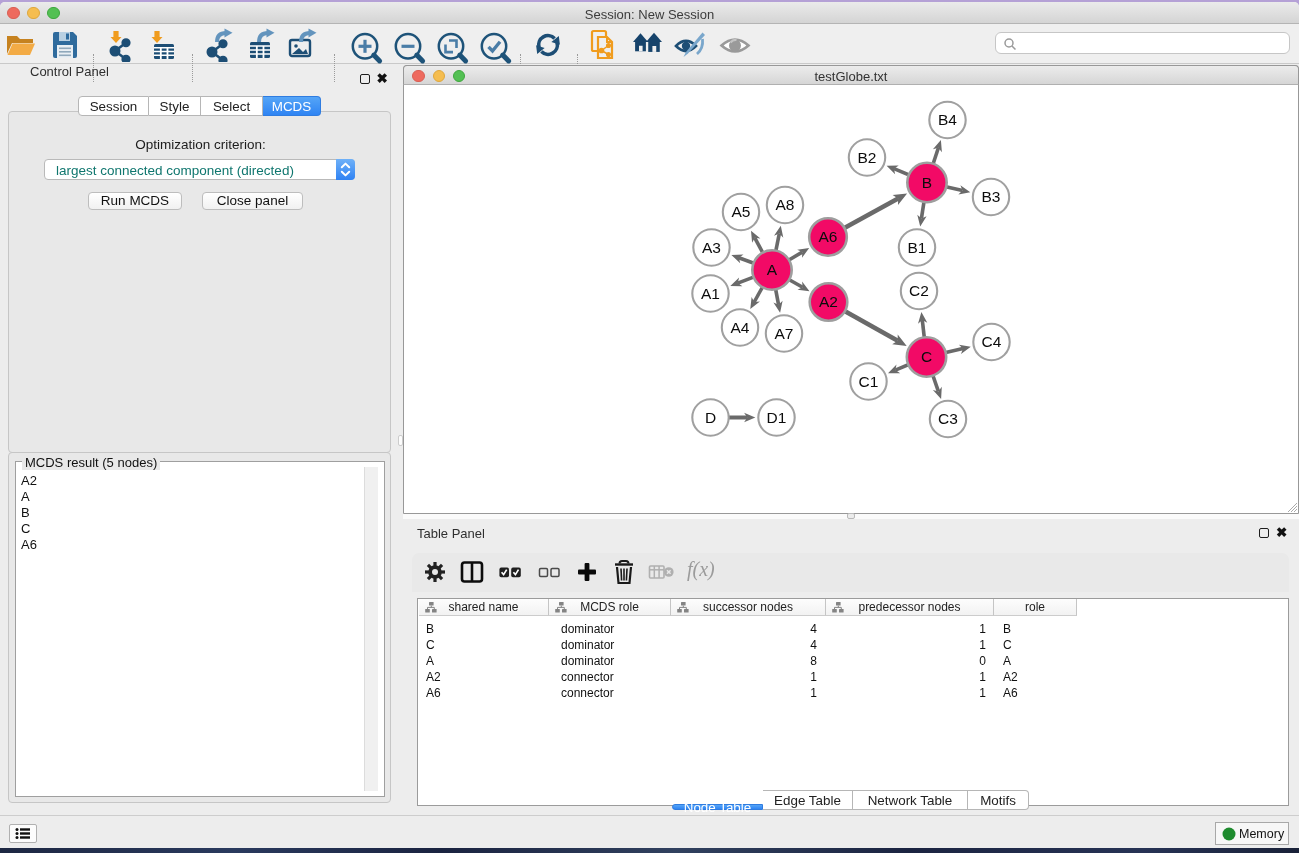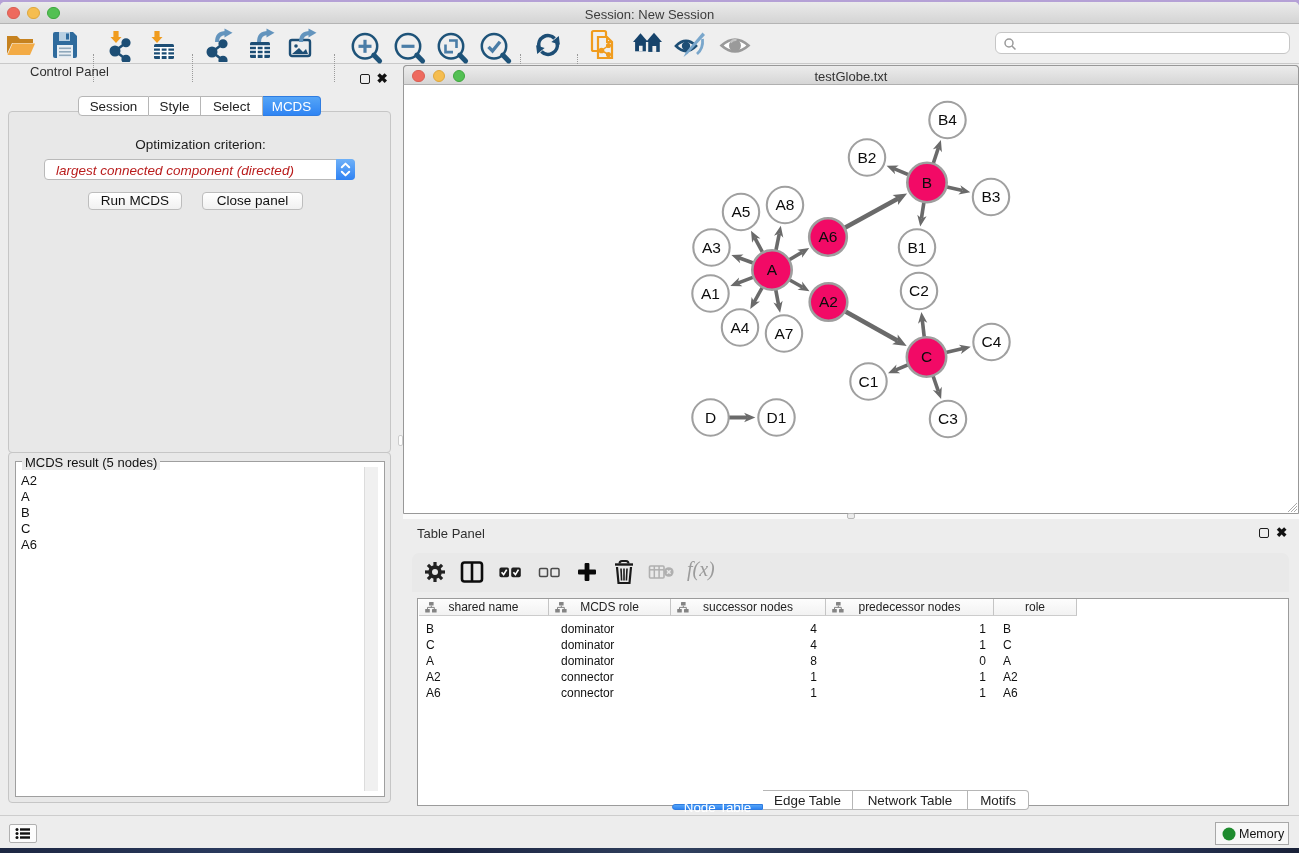--- a/index.html
+++ b/index.html
@@ -25,21 +25,21 @@
 .tabrow { position:absolute; display:flex; height:20px; z-index:5; }
 .tab { font-size:13.4px; color:#222; background:#fff; border:1px solid #b6b6b6; border-left:none;
   display:flex; align-items:center; justify-content:center; }
 .tab.first { border-left:1px solid #b6b6b6; border-radius:4px 0 0 4px; }
 .tab.last { border-radius:0 4px 4px 0; }
 .tab.sel { background:linear-gradient(#55a5f7,#2f84f3); color:#fff; border-color:#2f7ce0; }
 #cpPanelA { left:8px; top:111px; width:383px; height:342px; background:#e8e8e8; border:1px solid #c6c6c6; border-radius:4px; }
 #cpPanelB { left:8px; top:452px; width:383px; height:351px; background:#e8e8e8; border:1px solid #c6c6c6; border-radius:4px; }
 #optlabel { left:9px; top:137px; width:383px; text-align:center; font-size:13.5px; color:#1c1c1c; }
 #dropdown { left:44px; top:159px; width:311px; height:21px; background:#fff; border:1px solid #b9b9b9; border-radius:4px; }
-#dropdown .txt { position:absolute; left:11px; top:2.5px; font-size:13.5px; color:#b91c1c;font-style:italic; }
+#dropdown .txt { position:absolute; left:11px; top:2.5px; font-size:13.5px; color:#0f766e; }
 #dropcap { position:absolute; right:-1px; top:-1px; width:19px; height:21px; border-radius:0 4px 4px 0;
   background:linear-gradient(#6fb1f8,#2f82f3); }
 .btn { position:absolute; height:18px; background:linear-gradient(#ffffff,#f1f1f1); border:1px solid #bdbdbd;
   border-radius:4px; font-size:13.5px; color:#111; text-align:center; line-height:16px; }
 #fieldset { left:15px; top:461px; width:370px; height:336px; border:1px solid #9f9f9f; background:#fff; }
 #legend { left:22px; top:455px; background:#e8e8e8; padding:0 3px; font-size:13px; color:#111; }
 #listscroll { left:364px; top:467px; width:14px; height:324px; background:#f0f0f0; border-left:1px solid #dcdcdc; }
 .listitem { position:absolute; left:21px; font-size:13px; color:#111; }
 
 #netwin { left:403px; top:65px; width:896px; height:449px; background:#fff; border:1px solid #989898; border-radius:4px 4px 0 0; }

